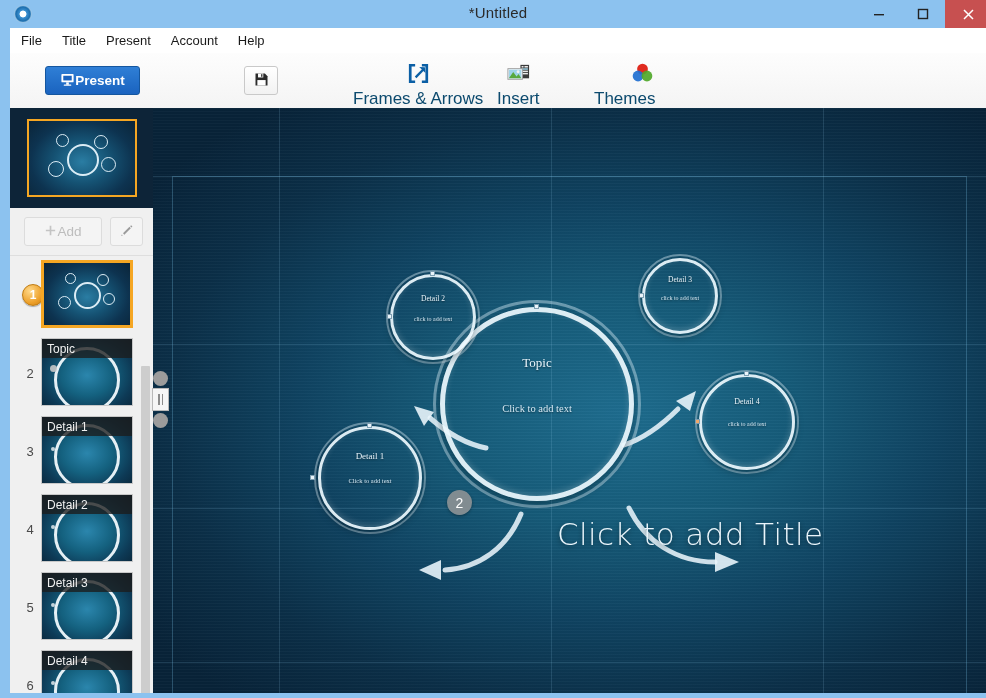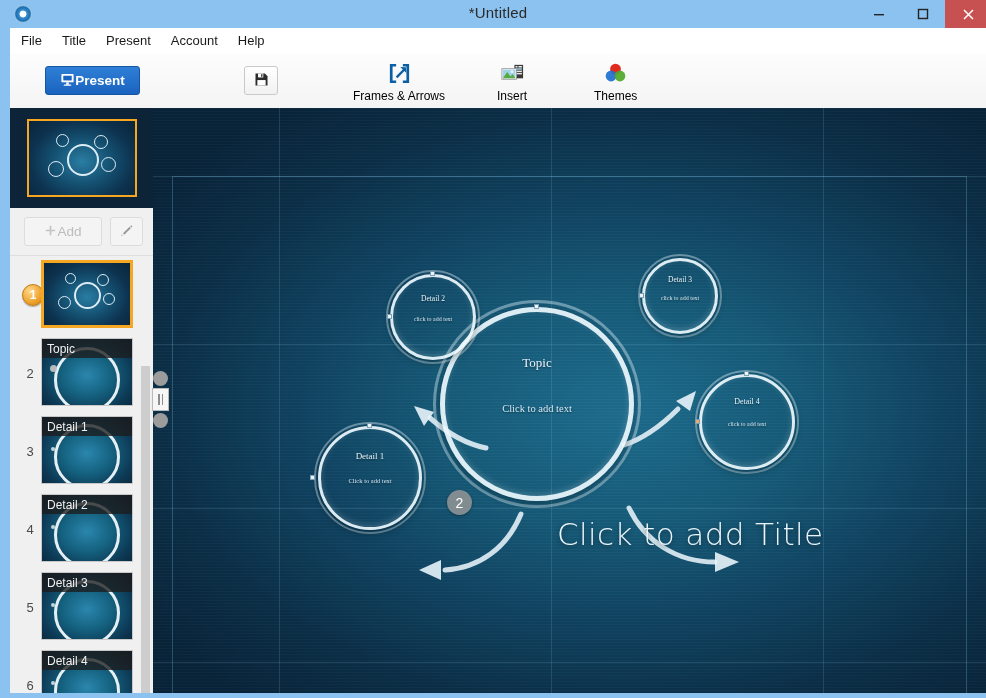--- a/index.html
+++ b/index.html
@@ -66,21 +66,21 @@
   .undo{
     width:72px;height:29px;border-radius:3px 0 0 3px;gap:5px;color:#b4b4b4;
     background:linear-gradient(#fdfdfd,#f4f4f4);
   }
   .redo{width:34px;height:29px;border-left:none;border-radius:0 3px 3px 0;background:linear-gradient(#fdfdfd,#f4f4f4);}
   .save{position:absolute;left:239px;top:66px;width:34px;height:29px;border-radius:3px;}
   .tool-col{
     position:absolute;top:58px;display:flex;flex-direction:column;align-items:center;
     gap:3px;cursor:default;padding:2px 10px 0;border-radius:3px;
   }
-  .tool-lbl{font-size:12px;color:#000000;}
+  .tool-lbl{font-size:17px;color:#0c4a6e;}
   .ico-wrap{height:26px;display:flex;align-items:center;justify-content:center;}
   .right-btns{position:absolute;right:15px;top:66px;display:flex;gap:11px;}
   .hamb{width:49px;height:29px;border-radius:3px;gap:7px;}
   .share{width:92px;height:29px;border-radius:3px;gap:6px;}
   .caret{width:0;height:0;border-left:4px solid transparent;border-right:4px solid transparent;border-top:5px solid #555;}
   .hlines{display:flex;flex-direction:column;gap:3px;}
   .hlines i{display:block;width:15px;height:1.6px;background:#555;}
   
   .leftpanel{
     position:absolute;left:5px;top:108px;width:143px;height:585px;
@@ -307,21 +307,21 @@
         <rect x="16.2" y="12.4" width="6.6" height="1.5" fill="#e8e8e8"></rect>
         <rect x="2" y="8" width="15" height="11" fill="#fff" stroke="#9b9b9b" stroke-width="1"></rect>
         <rect x="3" y="9" width="13" height="9" fill="#9fd4ea"></rect>
         <path d="M3 18 L7.5 11.5 L11 16 L13 13.5 L16 18 Z" fill="#58a93f"></path>
         <circle cx="12.6" cy="11.2" r="1.5" fill="#f2f2f2"></circle>
       </svg>
     </span>
     <span class="tool-lbl">Insert</span>
   </div>
 
-  <div class="tool-col" style="left:579px;">
+  <div class="tool-col" style="left:579px;align-items:flex-end;">
     <span class="ico-wrap">
       <svg width="25" height="25" viewBox="0 0 26 26">
         <circle cx="13" cy="8.4" r="5.6" fill="#e02b20"></circle>
         <circle cx="8.4" cy="15.6" r="5.6" fill="#1f6fd0" fill-opacity=".92"></circle>
         <circle cx="17.6" cy="15.6" r="5.6" fill="#4fa829" fill-opacity=".92"></circle>
       </svg>
     </span>
     <span class="tool-lbl">Themes</span>
   </div>
 

